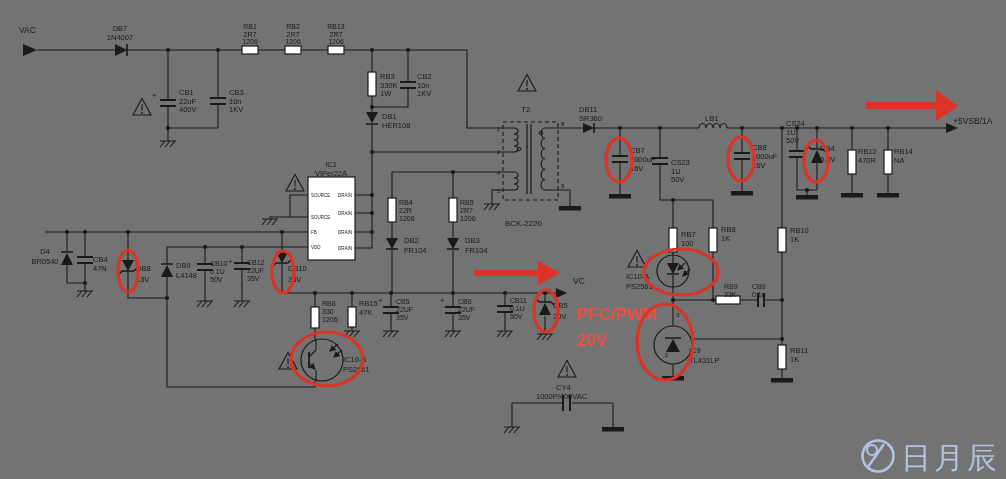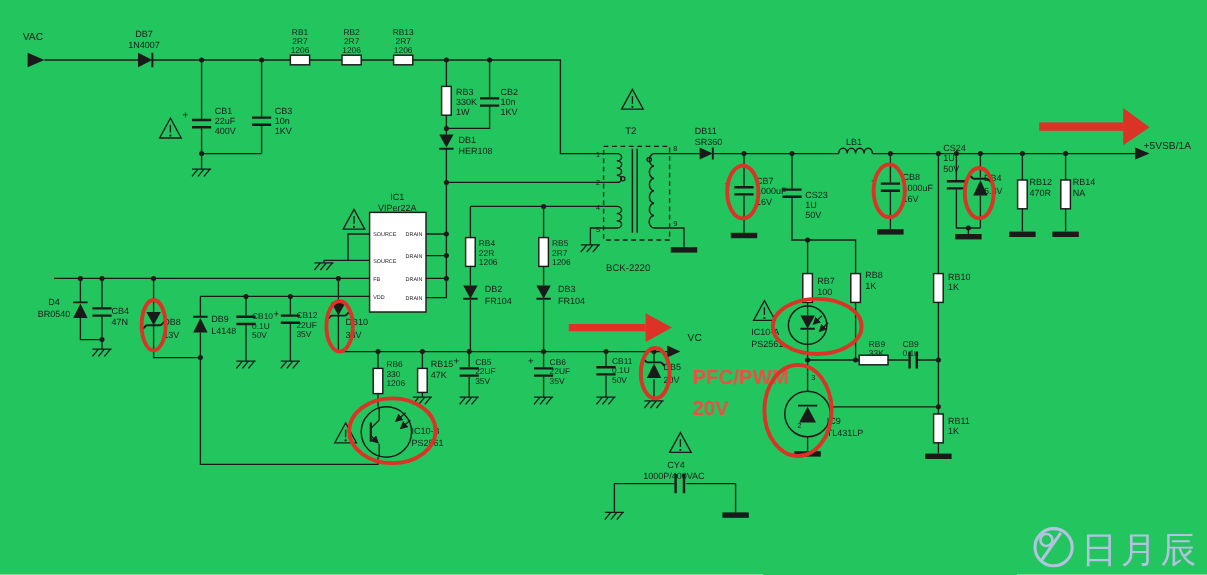--- a/index.html
+++ b/index.html
@@ -1,16 +1,16 @@
 <!DOCTYPE html>
 <html><head>
 <meta charset="utf-8">
 <style>
   html,body{margin:0;padding:0;background:#ffffff;}
-  #stage{position:relative;width:1006px;height:479px;background:#22c55e;overflow:hidden;
+  #stage{position:relative;width:1006px;height:479px;background:#737373;overflow:hidden;
          font-family:"Liberation Sans",sans-serif;}
   svg text{user-select:none;}
 </style>
 </head>
 <body>
 
 <div id="stage">
 <svg id="sch" viewBox="0 0 1006 479" width="1006" height="479" xmlns="http://www.w3.org/2000/svg">
   <defs>
     <marker id="ah" markerWidth="7" markerHeight="7" refX="5" refY="3" orient="auto">

